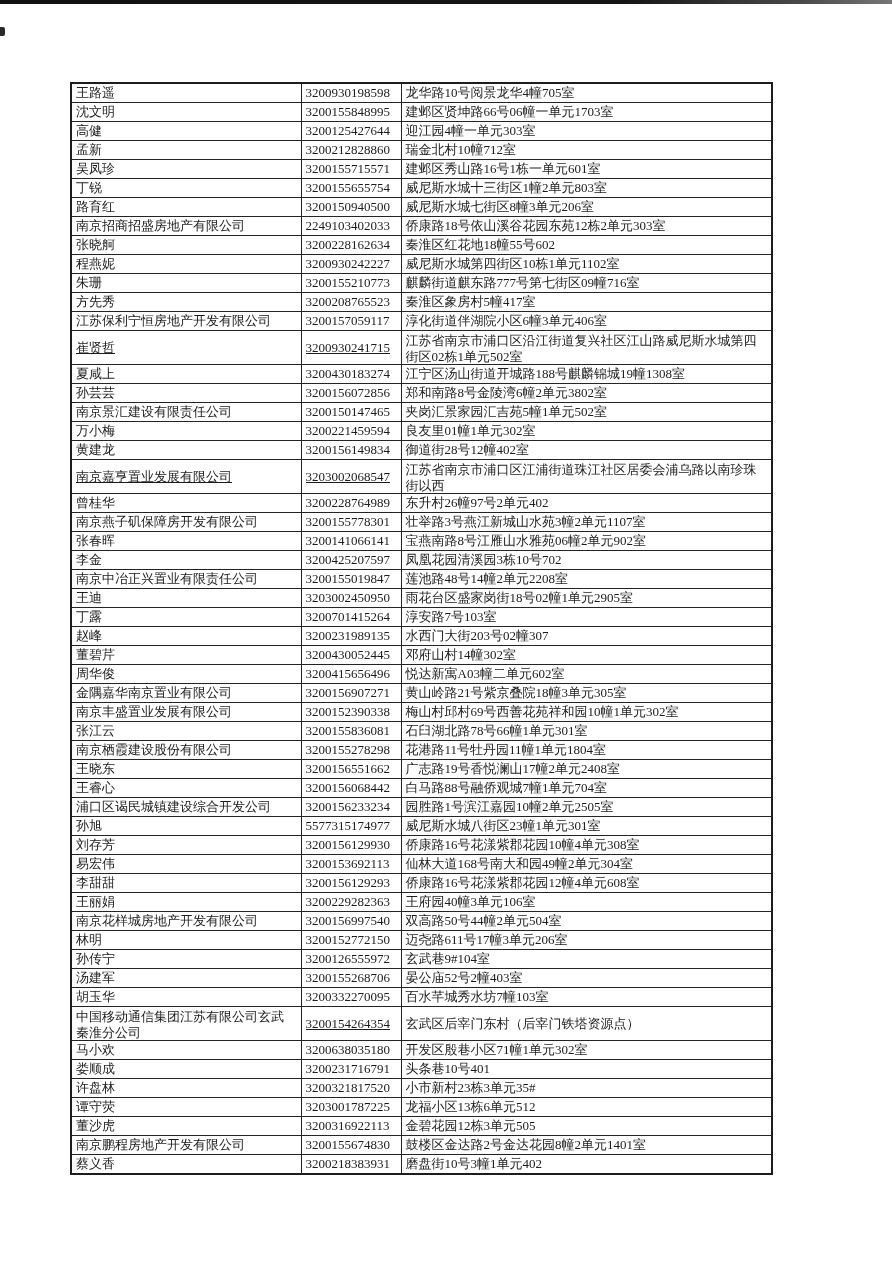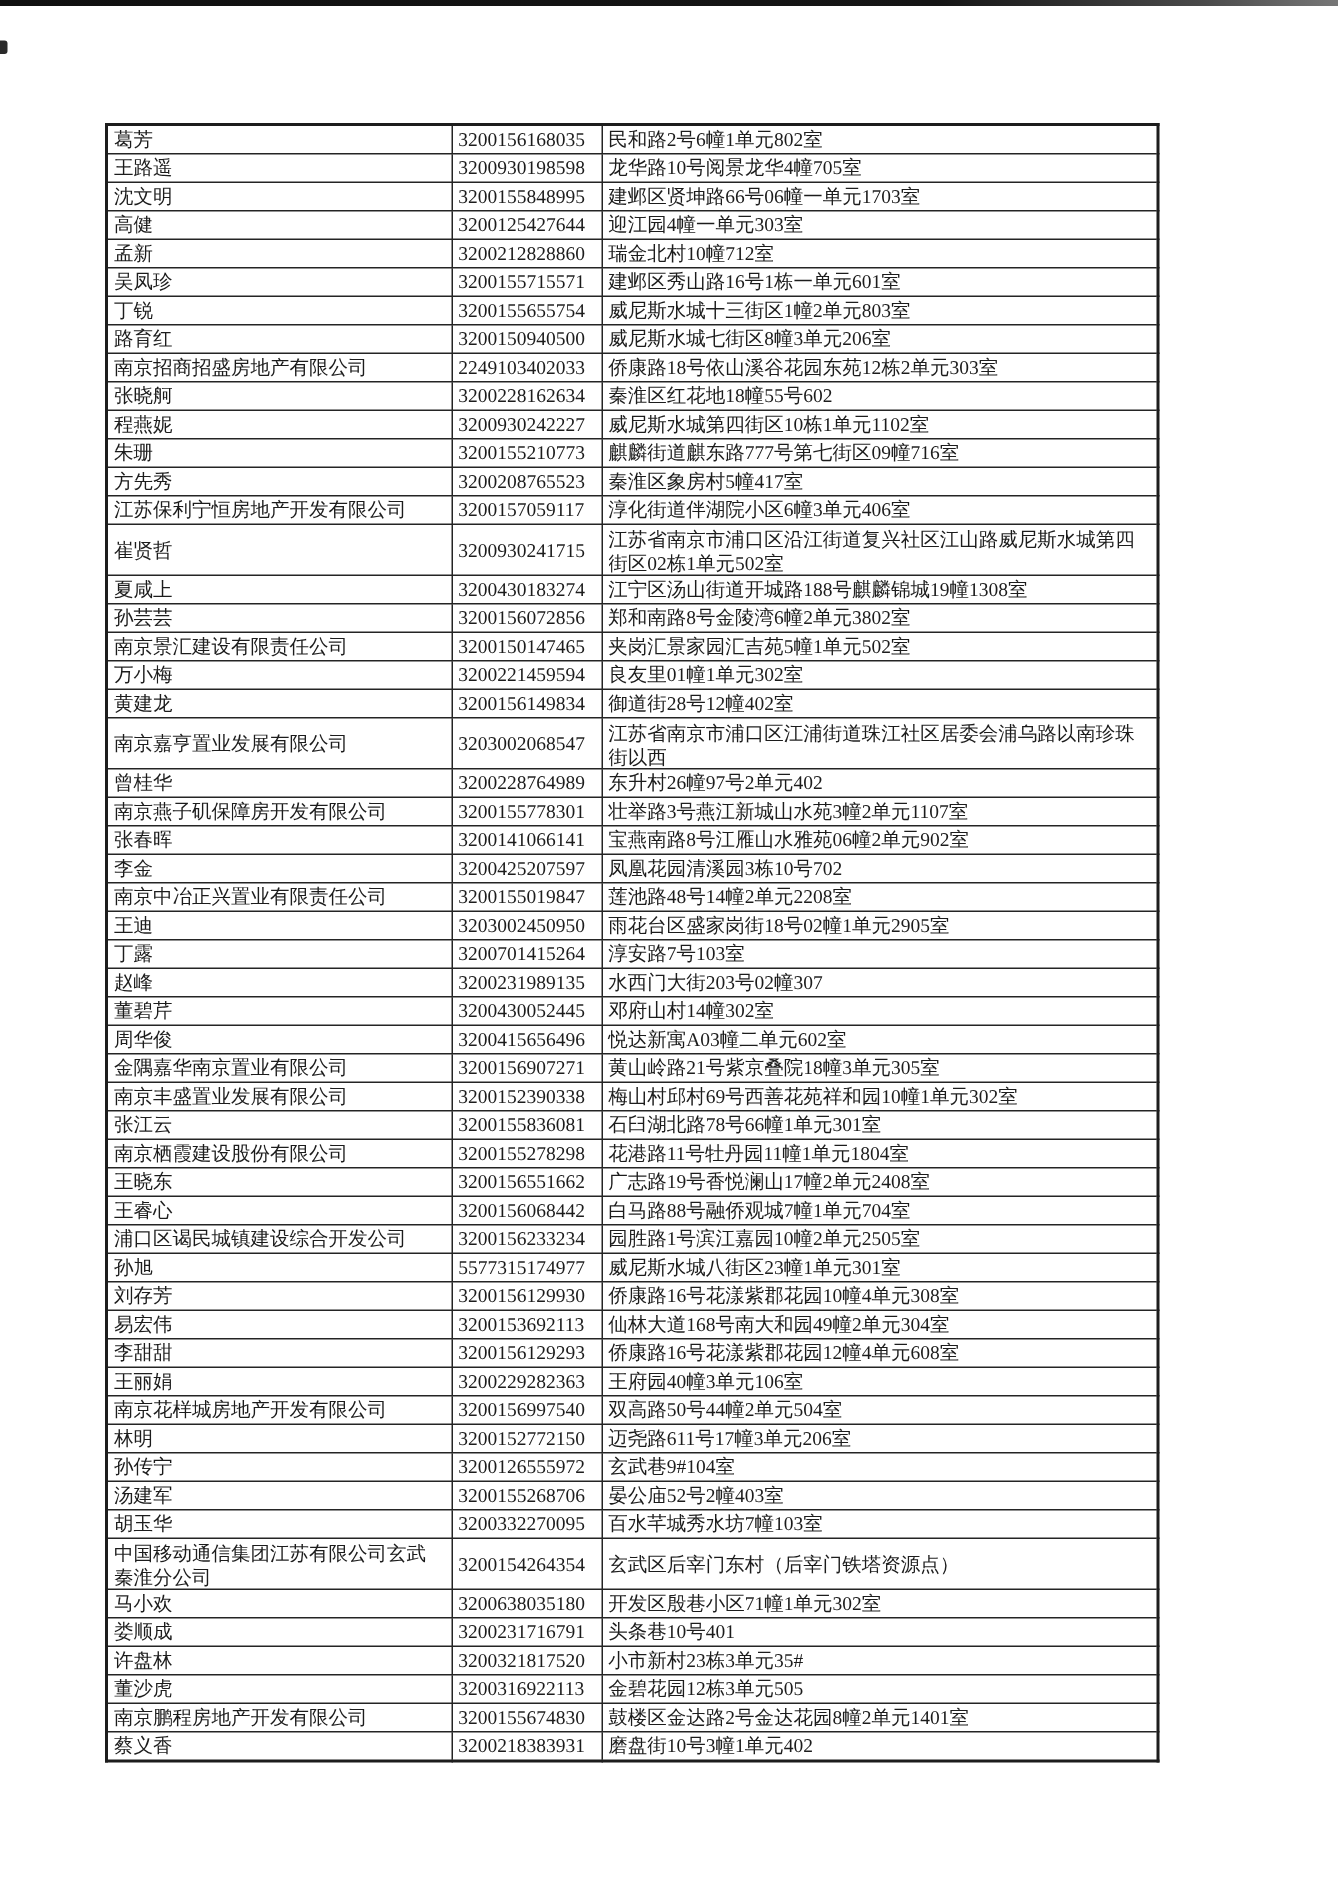--- a/index.html
+++ b/index.html
@@ -40,48 +40,37 @@
   }
   table.records tr.tall td{
     height:33px;
     white-space:normal;
     vertical-align:middle;
   }
   table.records tr.tall td .cellwrap{
     max-height:30px;overflow:hidden;
   }
   table.records td .cellwrap{display:block;}
-  table.records tr.tall td.oneLine{white-space:nowrap;}
+  table.records tr.tall td.oneLine{white-space:nowrap;text-decoration:underline;}
 </style>
 </head>
 <body>
 
 <div class="scan-top-bar"></div>
 <div class="scan-left-speck"></div>
 
 <table class="records">
   <colgroup>
     <col class="c-name">
     <col class="c-id">
     <col class="c-addr">
   </colgroup>
   <tbody>
       <tr>
         <td>
-          <span class="cellwrap">葛芳</span>
-        </td>
-        <td>
-          <span class="cellwrap">3200156168035</span>
-        </td>
-        <td>
-          <span class="cellwrap">民和路2号6幢1单元802室</span>
-        </td>
-      </tr>
-      <tr>
-        <td>
           <span class="cellwrap">王路遥</span>
         </td>
         <td>
           <span class="cellwrap">3200930198598</span>
         </td>
         <td>
           <span class="cellwrap">龙华路10号阅景龙华4幢705室</span>
         </td>
       </tr>
       <tr>
@@ -625,20 +614,31 @@
       </tr>
       <tr>
         <td>
           <span class="cellwrap">许盘林</span>
         </td>
         <td>
           <span class="cellwrap">3200321817520</span>
         </td>
         <td>
           <span class="cellwrap">小市新村23栋3单元35#</span>
+        </td>
+      </tr>
+      <tr>
+        <td>
+          <span class="cellwrap">谭守荧</span>
+        </td>
+        <td>
+          <span class="cellwrap">3203001787225</span>
+        </td>
+        <td>
+          <span class="cellwrap">龙福小区13栋6单元512</span>
         </td>
       </tr>
       <tr>
         <td>
           <span class="cellwrap">董沙虎</span>
         </td>
         <td>
           <span class="cellwrap">3200316922113</span>
         </td>
         <td>

